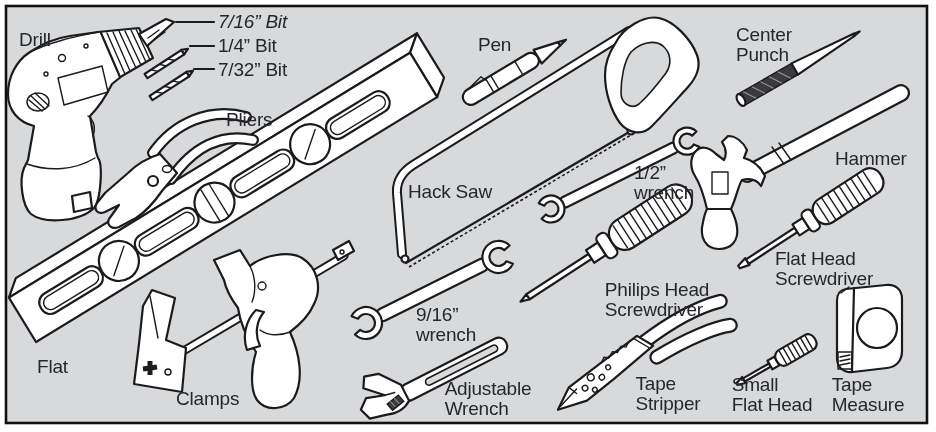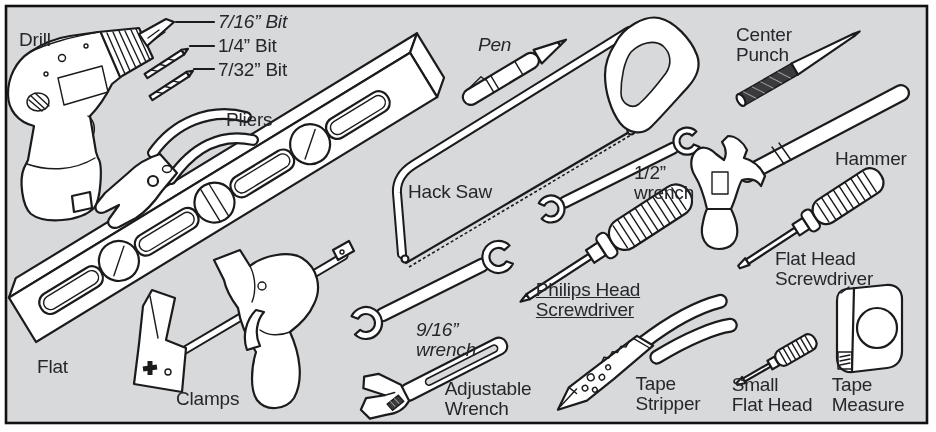--- a/index.html
+++ b/index.html
@@ -271,32 +271,32 @@
   </g>
 
 </svg>
 
 <div>
   <div class="lbl" style="left:19px;top:30px;">Drill</div>
   <div class="lbl" style="left:218px;top:12px;font-style:italic;">7/16” Bit</div>
   <div class="lbl" style="left:218px;top:36px;">1/4” Bit</div>
   <div class="lbl" style="left:218px;top:60px;">7/32” Bit</div>
   <div class="lbl" style="left:226px;top:110px;">Pliers</div>
-  <div class="lbl" style="left:478px;top:35px;font-style:italic;">Pen</div>
+  <div class="lbl" style="left:478px;top:35px;">Pen</div>
   <div class="lbl" style="left:408px;top:182px;">Hack Saw</div>
   <div class="lbl" style="left:736px;top:25px;">Center
 Punch</div>
   <div class="lbl c" style="left:664px;top:163px;">1/2”
 wrench</div>
   <div class="lbl" style="left:835px;top:149px;">Hammer</div>
   <div class="lbl c" style="left:824px;top:249px;">Flat Head
 Screwdriver</div>
-  <div class="lbl c" style="left:588px;top:280px;text-decoration:underline;">Philips Head
+  <div class="lbl c" style="left:657px;top:280px;">Philips Head
 Screwdriver</div>
-  <div class="lbl c" style="left:446px;top:320px;font-style:italic;">9/16”
+  <div class="lbl c" style="left:446px;top:305px;">9/16”
 wrench</div>
   <div class="lbl c" style="left:488px;top:379px;">Adjustable
 Wrench</div>
   <div class="lbl" style="left:37px;top:357px;">Flat</div>
   <div class="lbl" style="left:176px;top:389px;">Clamps</div>
   <div class="lbl c" style="left:668px;top:374px;">Tape
 Stripper</div>
   <div class="lbl c" style="left:772px;top:375px;">Small
 Flat Head</div>
   <div class="lbl c" style="left:868px;top:375px;">Tape

